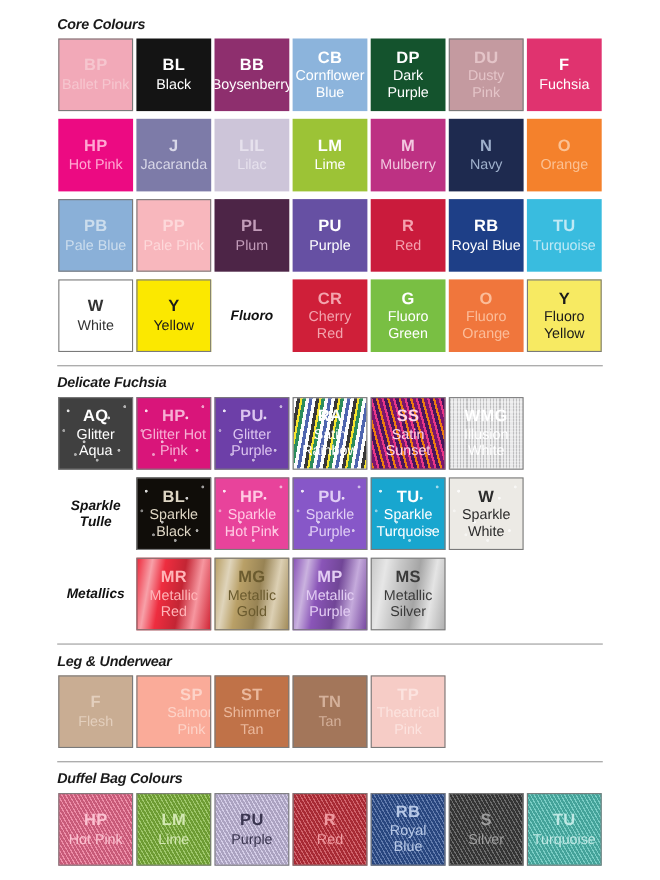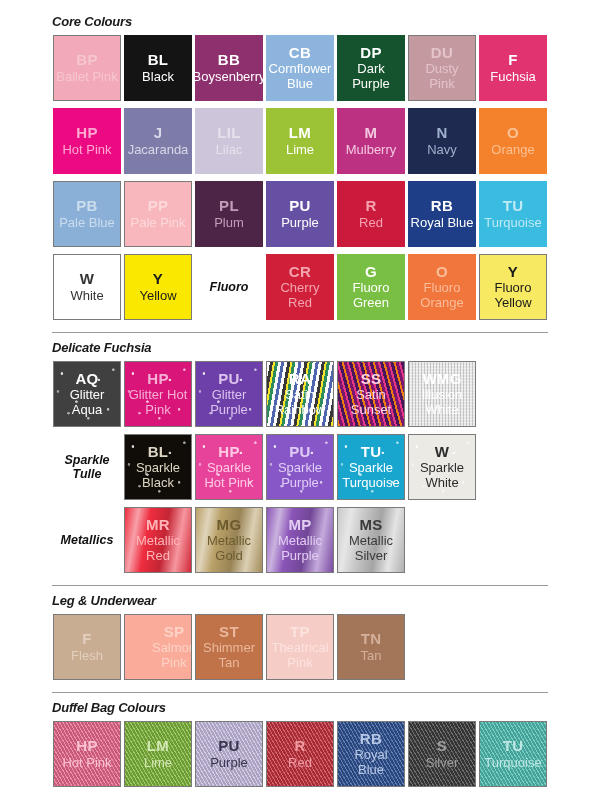--- a/index.html
+++ b/index.html
@@ -425,29 +425,29 @@
               <div class="nm">Salmon Pink</div>
             </div>
           </div>
           <div class="cell">
             <div class="sw bordered" style="background: rgb(192, 114, 72); color: rgb(234, 184, 156);">
               <div class="code">ST</div>
               <div class="nm">Shimmer Tan</div>
             </div>
           </div>
           <div class="cell">
+            <div class="sw bordered" style="background: rgb(163, 118, 90); color: rgb(212, 176, 154);">
+              <div class="code">TN</div>
+              <div class="nm">Tan</div>
+            </div>
+          </div>
+          <div class="cell">
             <div class="sw bordered" style="background: rgb(246, 204, 198); color: rgb(252, 227, 223);">
               <div class="code">TP</div>
               <div class="nm">Theatrical Pink</div>
-            </div>
-          </div>
-          <div class="cell">
-            <div class="sw bordered" style="background: rgb(163, 118, 90); color: rgb(212, 176, 154);">
-              <div class="code">TN</div>
-              <div class="nm">Tan</div>
             </div>
           </div>
         </div>
       </div>
       <div class="rule"></div>
       <div class="section">
         <div class="section-title">Duffel Bag Colours</div>
         <div class="row">
           <div class="cell">
             <div class="sw bordered" style="background: rgb(232, 105, 140); color: rgb(251, 194, 209);">

